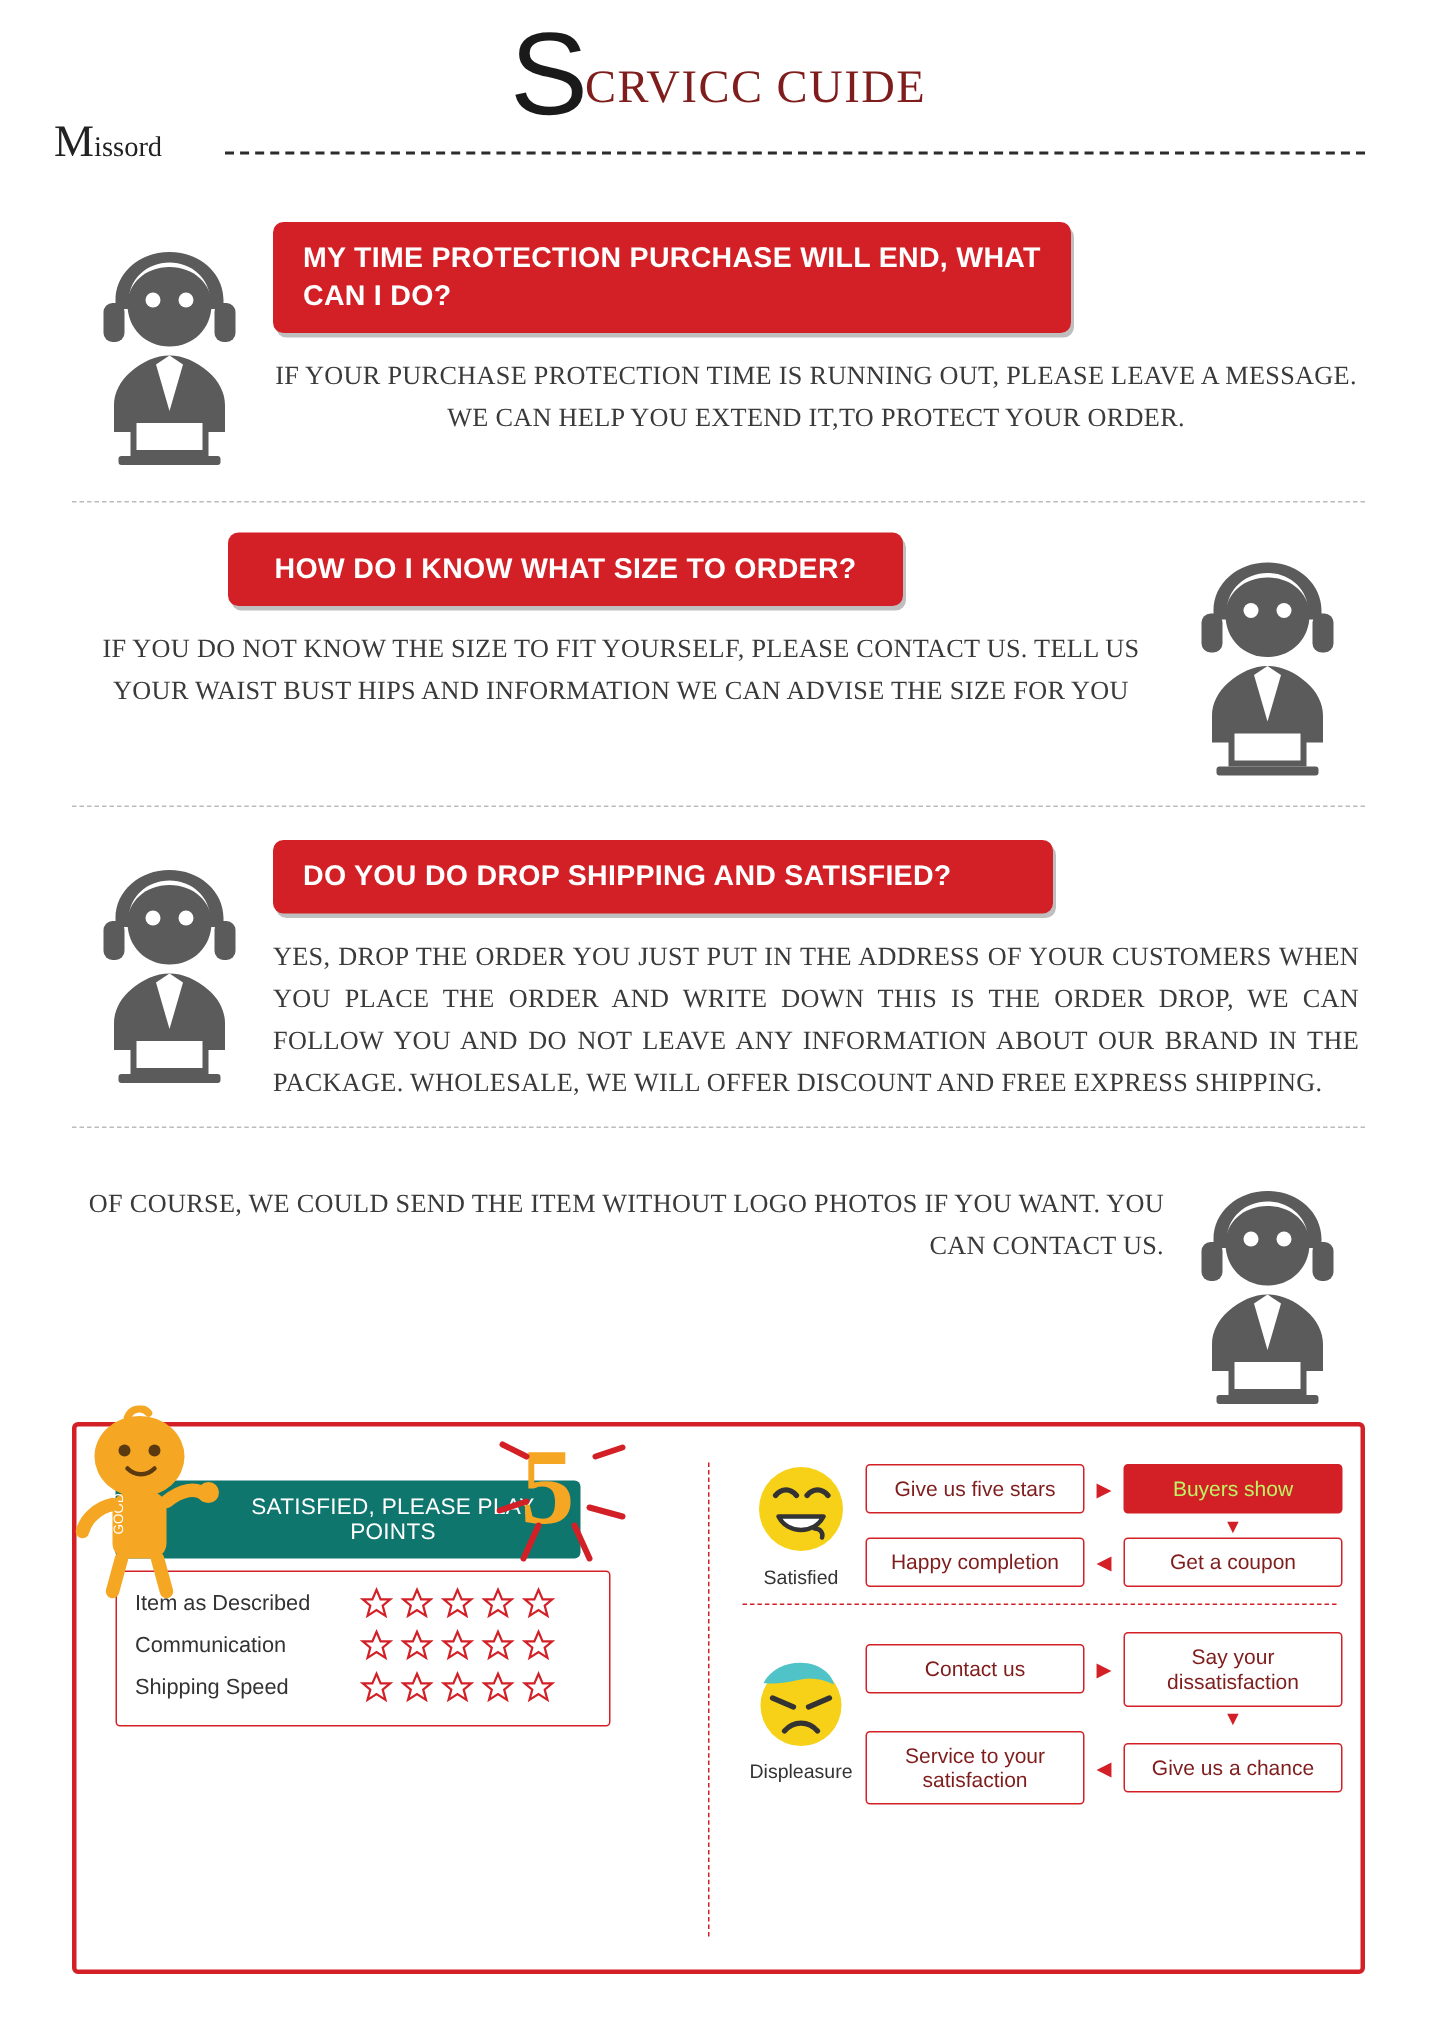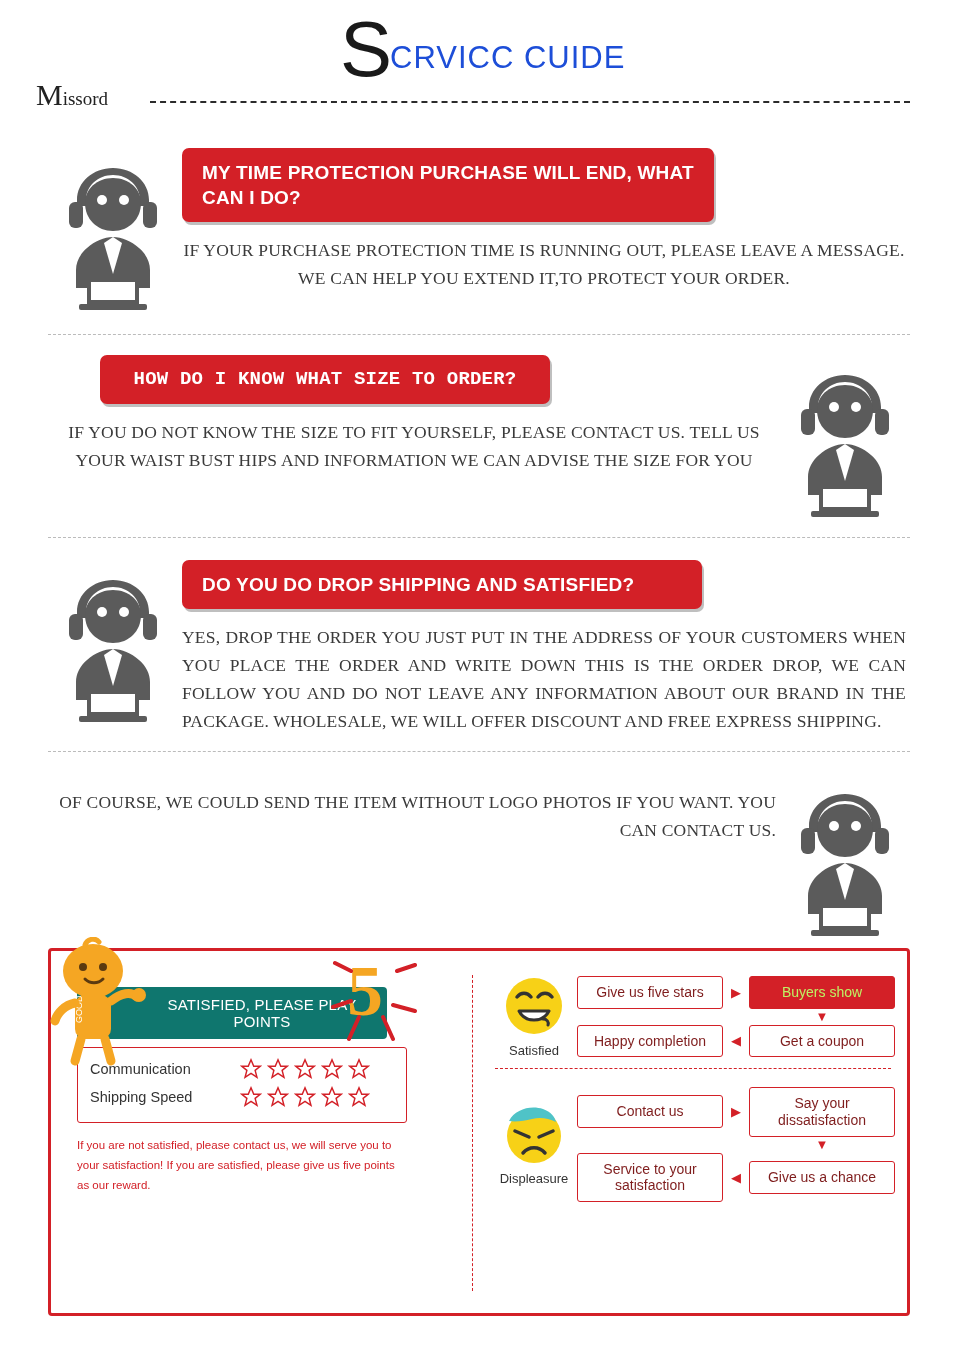--- a/index.html
+++ b/index.html
@@ -46,24 +46,24 @@
   }
   .title-s {
     font-family: "Liberation Sans", sans-serif;
     font-size: 78px;
     font-weight: 400;
     line-height: 0.82;
     color: #1a1a1a;
     letter-spacing: -2px;
   }
   .title-rest {
-    font-family: Liberation Sans, sans-serif;
+    font-family: Liberation Serif, serif;
     font-size: 31px;
     letter-spacing: 1px;
-    color: #1d4ed8;
+    color: #7f1d1d;
     padding-bottom: 6px;
   }
 
   
   .faq {
     position: relative;
     padding: 0 48px;
   }
   .divider {
     border-top: 1px dashed #bbb;
@@ -110,21 +110,21 @@
   .para.center { text-align: center; }
   .para.right { text-align: right; }
   .para.just { text-align: justify; text-align-last: left; }
 
   .sec1 { padding-top: 28px; padding-bottom: 18px; }
   .sec2 { padding-top: 20px; padding-bottom: 14px; }
   .sec3 { padding-top: 22px; padding-bottom: 16px; }
   .sec4 { padding-top: 22px; padding-bottom: 10px; }
 
   .pill-w1 { width: 532px; }
-  .pill-w2 { width: 450px; margin-left: 48px; font-family: Liberation Mono, monospace;}
+  .pill-w2 { width: 450px; margin-left: 100px;}
   .pill-w3 { width: 520px; }
   .pill-w4 { width: 460px; margin-left: 90px;}
 
   
   .panel {
     position: absolute;
     left: 48px;
     top: 948px;
     width: 862px;
     height: 368px;
@@ -388,20 +388,40 @@
           <text x="16" y="62" font-family="Liberation Serif, serif" font-size="72" font-weight="bold" fill="#F5A623">5</text>
           <path d="M20 18 L4 10 M20 48 L2 54 M66 18 L84 12 M62 52 L84 58" stroke="#d32027" stroke-width="4" stroke-linecap="round"></path>
           <path d="M28 64 L18 86 M52 64 L62 86" stroke="#d32027" stroke-width="4" stroke-linecap="round"></path>
         </svg>
       </div>
 
       <div class="satisfied-bar">SATISFIED, PLEASE PLAY       POINTS</div>
 
       <div class="rate-box">
         <div class="rate-line">
+          <span class="rate-label">Item as Described</span>
+          <span class="stars">
+            <svg class="star" width="22" height="22" viewBox="0 0 24 24">
+                <path d="M12 2l3 7h7l-5.5 4.5L18.5 21 12 16.8 5.5 21 7.5 13.5 2 9h7z" fill="none" stroke="#d32027" stroke-width="1.6"></path>
+              </svg>
+            <svg class="star" width="22" height="22" viewBox="0 0 24 24">
+                <path d="M12 2l3 7h7l-5.5 4.5L18.5 21 12 16.8 5.5 21 7.5 13.5 2 9h7z" fill="none" stroke="#d32027" stroke-width="1.6"></path>
+              </svg>
+            <svg class="star" width="22" height="22" viewBox="0 0 24 24">
+                <path d="M12 2l3 7h7l-5.5 4.5L18.5 21 12 16.8 5.5 21 7.5 13.5 2 9h7z" fill="none" stroke="#d32027" stroke-width="1.6"></path>
+              </svg>
+            <svg class="star" width="22" height="22" viewBox="0 0 24 24">
+                <path d="M12 2l3 7h7l-5.5 4.5L18.5 21 12 16.8 5.5 21 7.5 13.5 2 9h7z" fill="none" stroke="#d32027" stroke-width="1.6"></path>
+              </svg>
+            <svg class="star" width="22" height="22" viewBox="0 0 24 24">
+                <path d="M12 2l3 7h7l-5.5 4.5L18.5 21 12 16.8 5.5 21 7.5 13.5 2 9h7z" fill="none" stroke="#d32027" stroke-width="1.6"></path>
+              </svg>
+          </span>
+        </div>
+        <div class="rate-line">
           <span class="rate-label">Communication</span>
           <span class="stars">
             <svg class="star" width="22" height="22" viewBox="0 0 24 24">
                 <path d="M12 2l3 7h7l-5.5 4.5L18.5 21 12 16.8 5.5 21 7.5 13.5 2 9h7z" fill="none" stroke="#d32027" stroke-width="1.6"></path>
               </svg>
             <svg class="star" width="22" height="22" viewBox="0 0 24 24">
                 <path d="M12 2l3 7h7l-5.5 4.5L18.5 21 12 16.8 5.5 21 7.5 13.5 2 9h7z" fill="none" stroke="#d32027" stroke-width="1.6"></path>
               </svg>
             <svg class="star" width="22" height="22" viewBox="0 0 24 24">
                 <path d="M12 2l3 7h7l-5.5 4.5L18.5 21 12 16.8 5.5 21 7.5 13.5 2 9h7z" fill="none" stroke="#d32027" stroke-width="1.6"></path>
@@ -429,21 +449,20 @@
             <svg class="star" width="22" height="22" viewBox="0 0 24 24">
                 <path d="M12 2l3 7h7l-5.5 4.5L18.5 21 12 16.8 5.5 21 7.5 13.5 2 9h7z" fill="none" stroke="#d32027" stroke-width="1.6"></path>
               </svg>
             <svg class="star" width="22" height="22" viewBox="0 0 24 24">
                 <path d="M12 2l3 7h7l-5.5 4.5L18.5 21 12 16.8 5.5 21 7.5 13.5 2 9h7z" fill="none" stroke="#d32027" stroke-width="1.6"></path>
               </svg>
           </span>
         </div>
       </div>
 
-      <div class="note">If you are not satisfied, please contact us, we will serve you to your satisfaction! If you are satisfied, please give us five points as our reward.</div>
     </div>
 
     <div class="panel-sep"></div>
 
     <div class="panel-right">
       <div class="flow">
         <div class="flow-group">
           <div class="face-col">
             <svg width="66" height="62" viewBox="0 0 66 62" aria-hidden="true">
               <circle cx="33" cy="31" r="28" fill="#F7D117"></circle>

